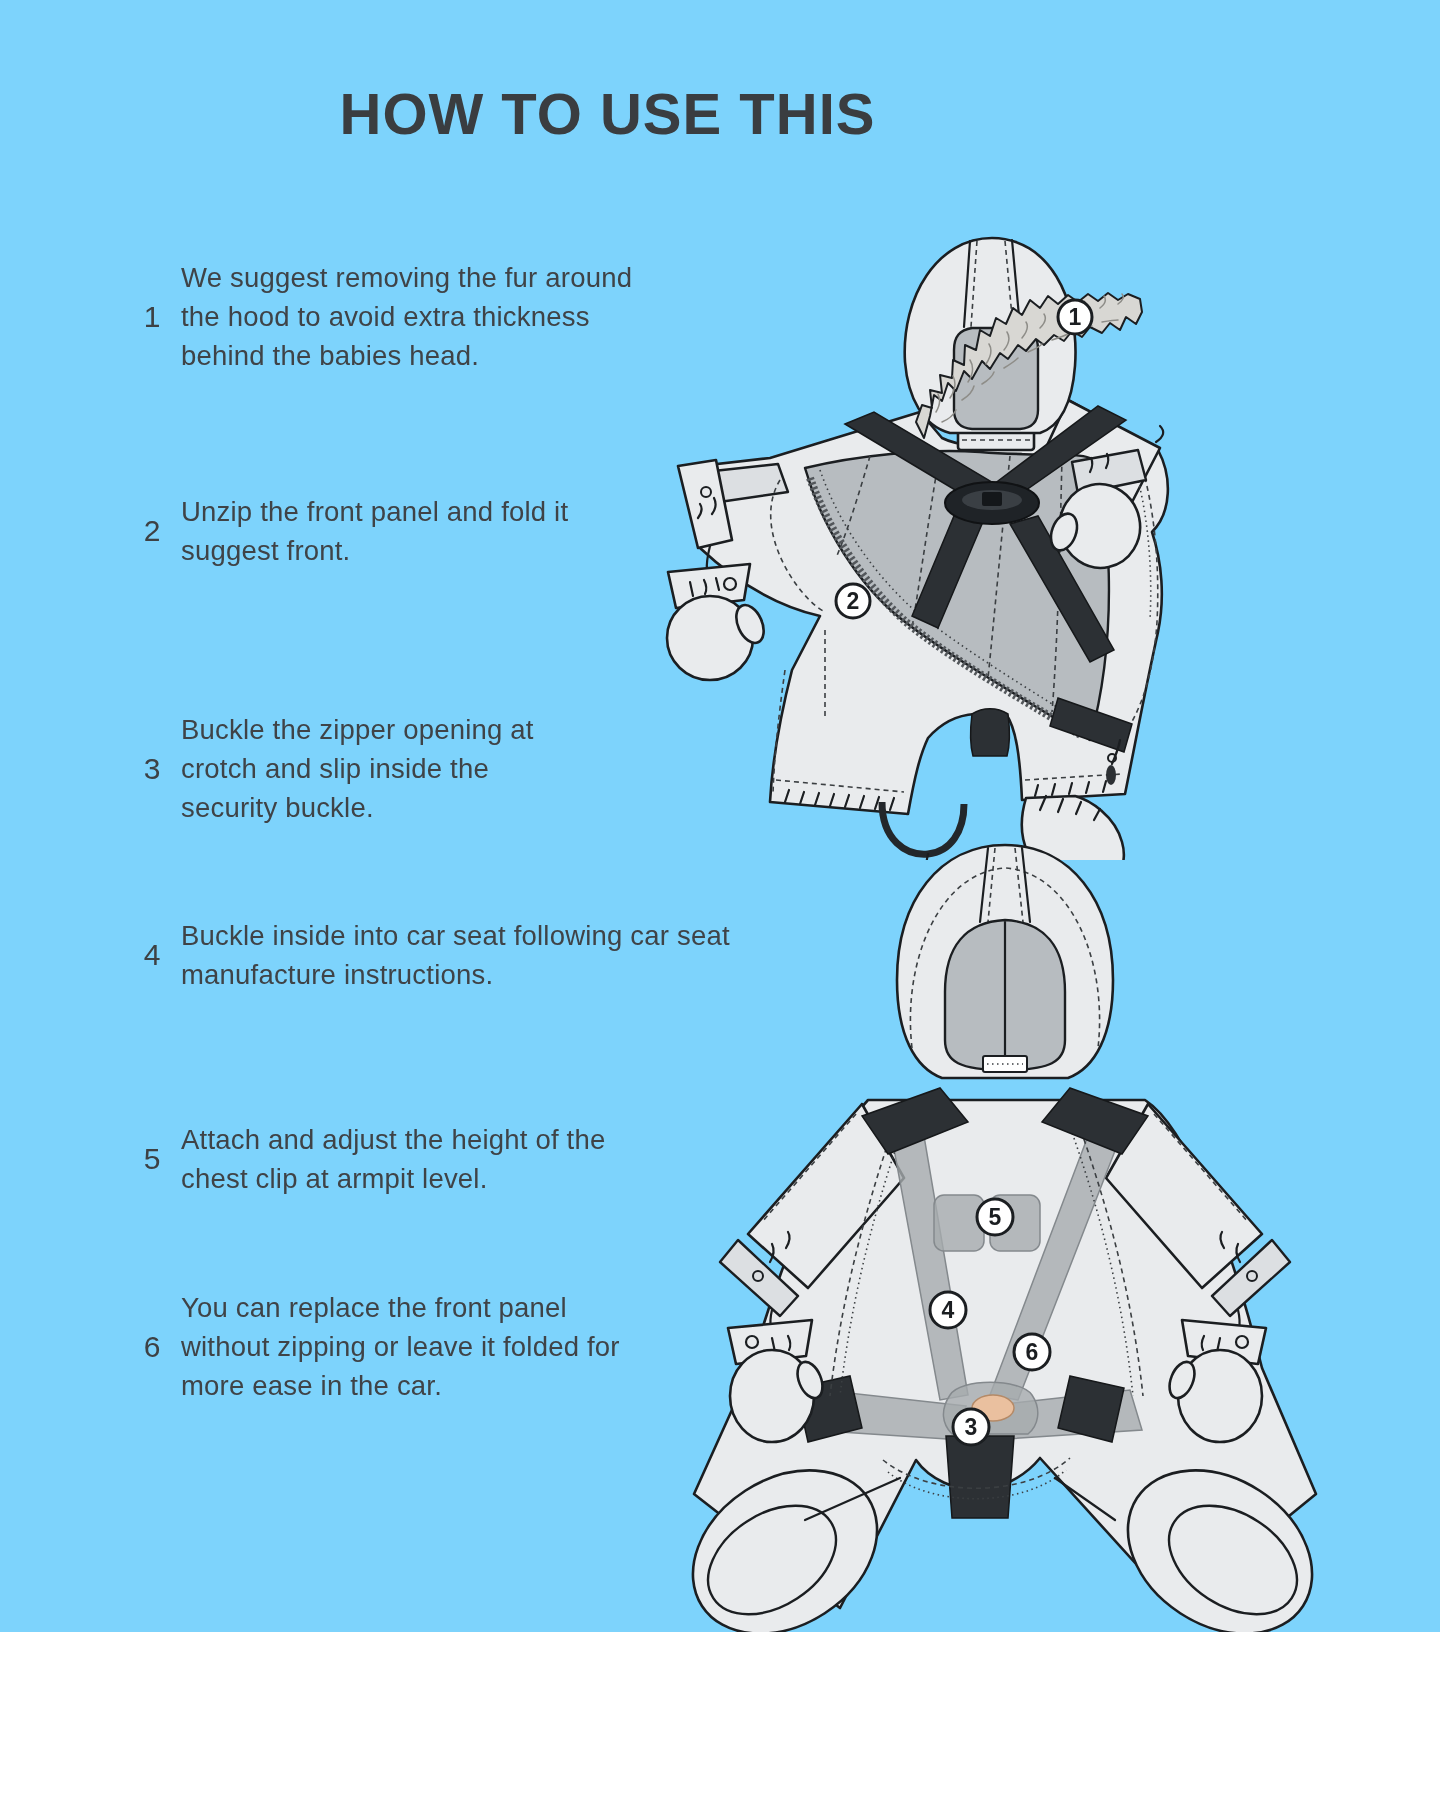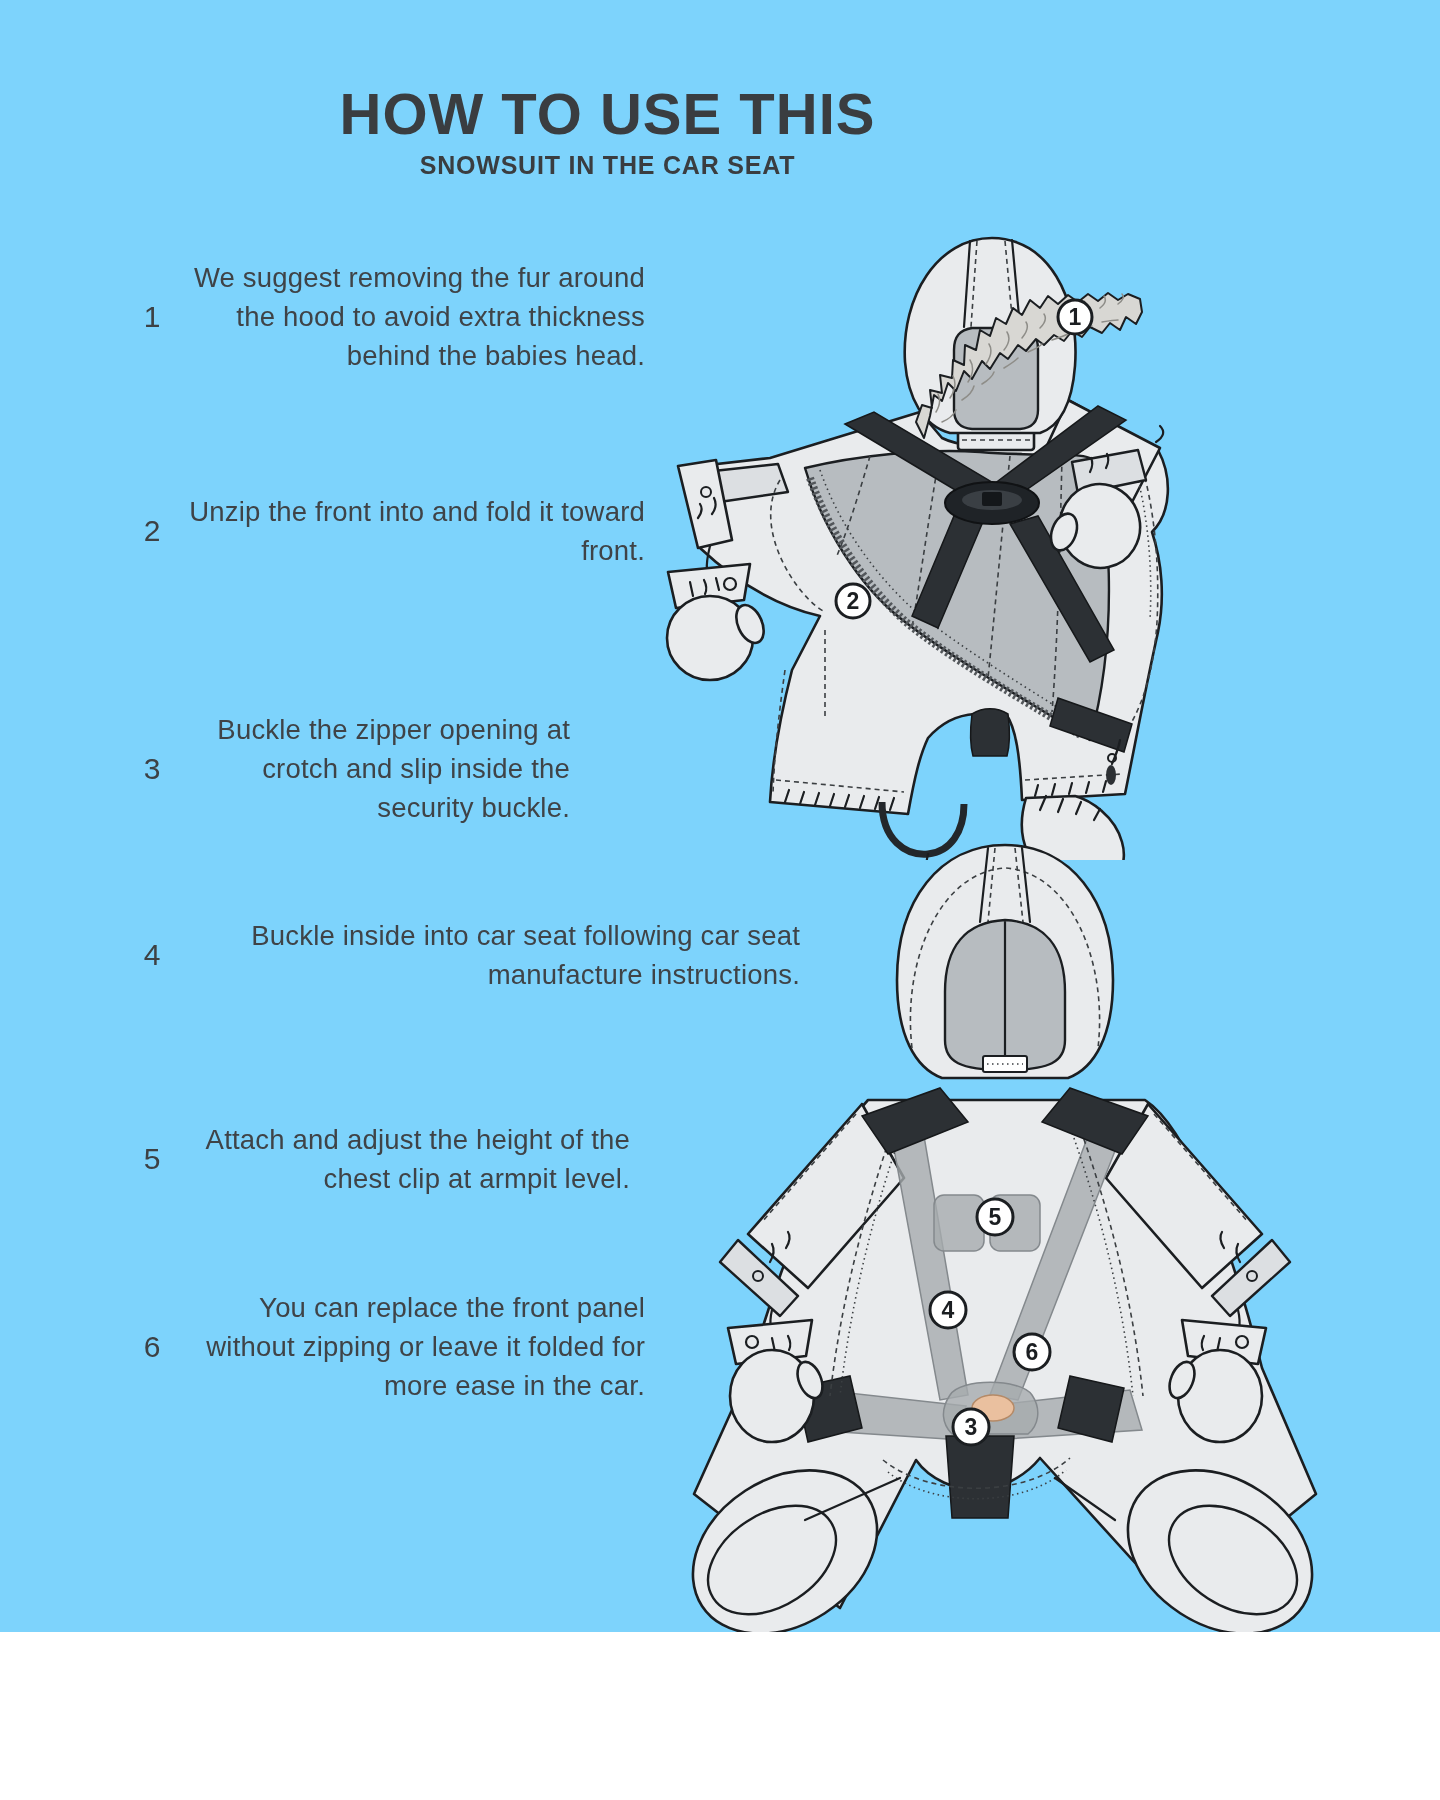--- a/index.html
+++ b/index.html
@@ -3,21 +3,21 @@
 <meta charset="utf-8">
 <style>
   html,body{margin:0;padding:0;background:#ffffff;}
   .page{position:relative;width:1440px;height:1632px;background:#7dd3fc;overflow:hidden;
         font-family:"Liberation Sans",sans-serif;color:#3d4144;}
   .header{position:absolute;left:0;top:84px;width:1215px;text-align:center;}
   .title{font-size:58px;font-weight:800;letter-spacing:1px;color:#3a3d40;line-height:1.05;}
   .subtitle{font-size:25px;font-weight:600;letter-spacing:0.8px;color:#3a3d40;margin-top:6px;}
   .step{position:absolute;display:flex;align-items:center;gap:17px;}
   .step-num{font-size:30px;font-weight:400;min-width:24px;text-align:center;color:#3d4144;flex:0 0 auto;}
-  .step-text{font-size:27.5px;font-weight:300;line-height:1.42;letter-spacing:0.2px;color:#3f4347;text-align:right;}
+  .step-text{font-size:27.5px;font-weight:300;line-height:1.42;letter-spacing:0.2px;color:#3f4347;}
   #step-1{left:140px;top:258px;width:505px;}
   #step-2{left:140px;top:492px;width:505px;}
   #step-3{left:140px;top:710px;width:430px;}
   #step-4{left:140px;top:916px;width:660px;}
   #step-5{left:140px;top:1120px;width:490px;}
   #step-6{left:140px;top:1288px;width:505px;}
   .illus{position:absolute;}
   #illus-top{left:620px;top:200px;width:560px;height:660px;}
   #illus-bottom{left:600px;top:810px;width:720px;height:870px;}
   
@@ -34,30 +34,29 @@
   .mark circle{fill:#ffffff;stroke:#1b1e21;stroke-width:3;}
   .mark text{font-family:"Liberation Sans",sans-serif;font-size:23px;font-weight:600;fill:#1b1e21;text-anchor:middle;}
 </style>
 </head>
 <body>
 
 <div class="page">
 
   <div class="header">
     <div class="title">HOW TO USE THIS</div>
-    <div class="subtitle">SNOWSUIT IN THE CAR SEAT</div>
   </div>
 
   <div class="step" id="step-1">
     <div class="step-num">1</div>
     <div class="step-text">We suggest removing the fur around the hood to avoid extra thickness behind the babies head.</div>
   </div>
   <div class="step" id="step-2">
     <div class="step-num">2</div>
-    <div class="step-text">Unzip the front into and fold it toward front.</div>
+    <div class="step-text">Unzip the front panel and fold it suggest front.</div>
   </div>
   <div class="step" id="step-3">
     <div class="step-num">3</div>
     <div class="step-text">Buckle the zipper opening at crotch and slip inside the security buckle.</div>
   </div>
   <div class="step" id="step-4">
     <div class="step-num">4</div>
     <div class="step-text">Buckle inside into car seat following car seat manufacture instructions.</div>
   </div>
   <div class="step" id="step-5">

